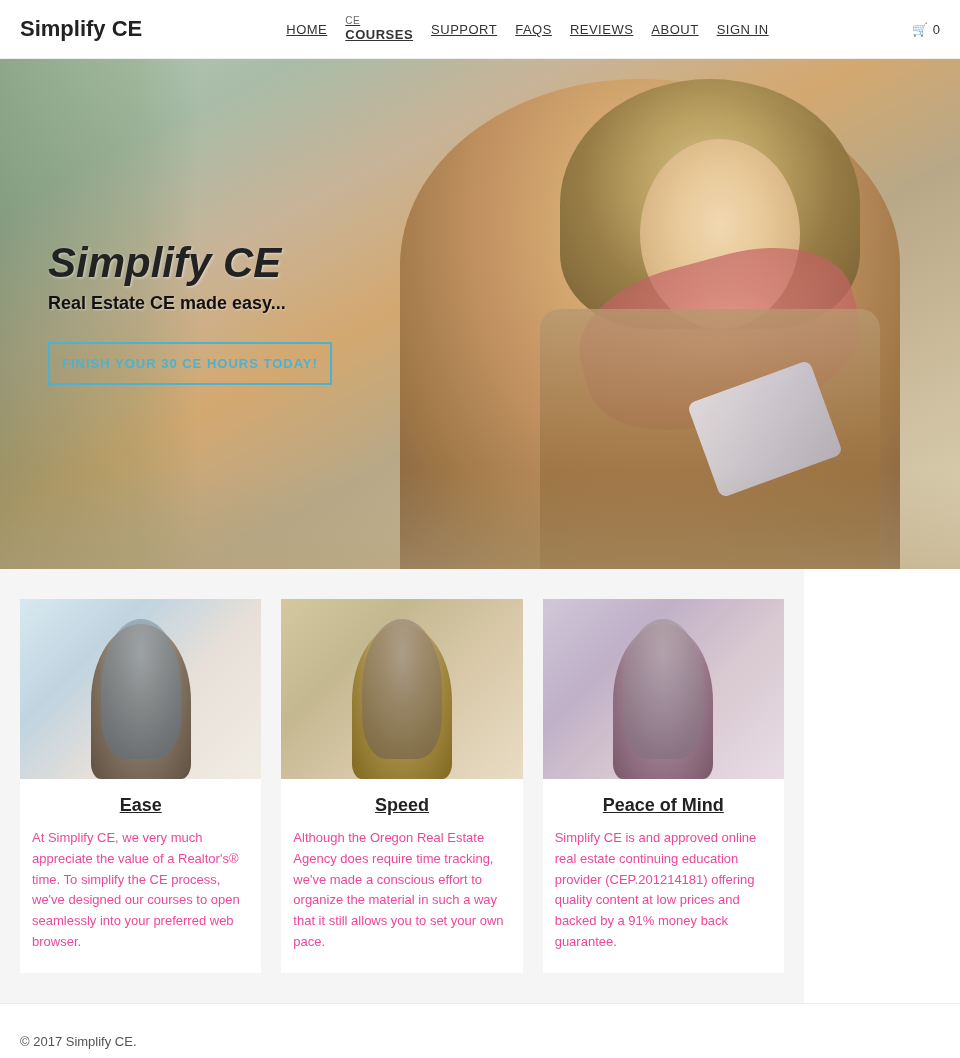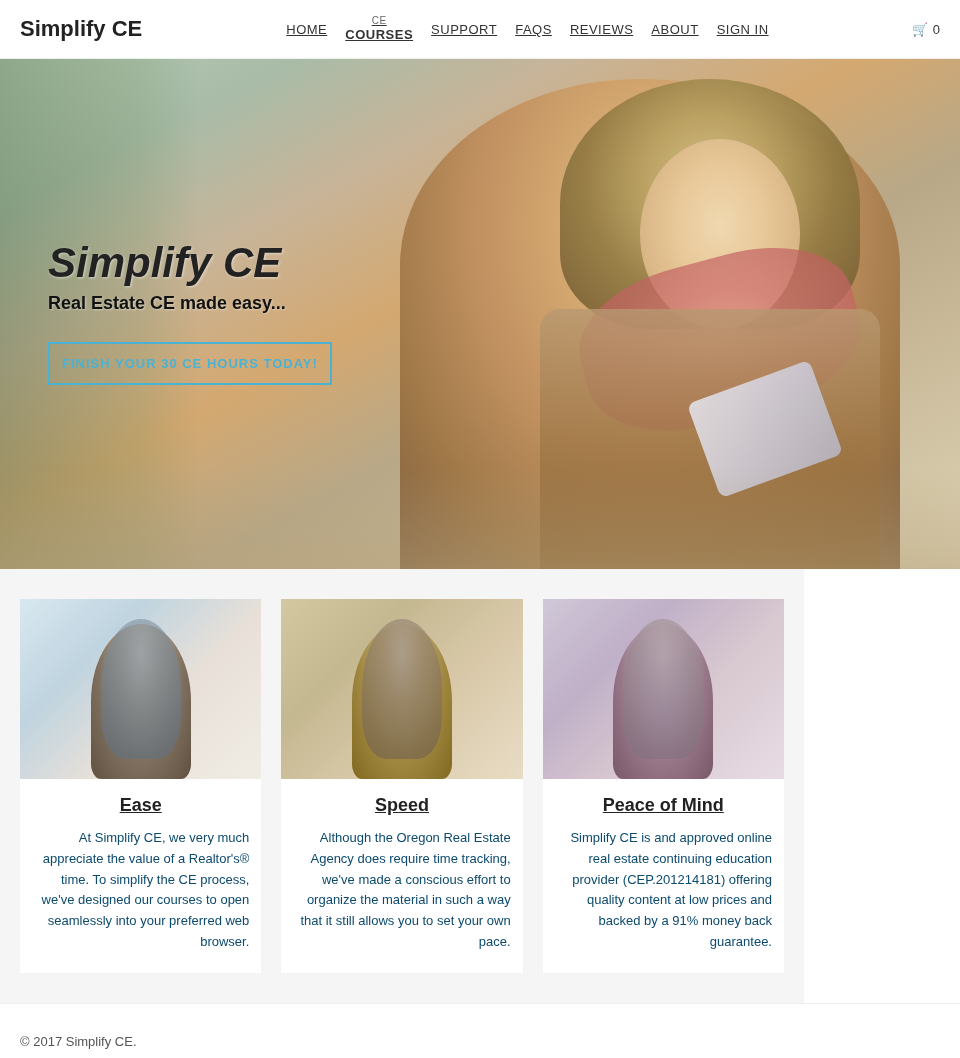--- a/index.html
+++ b/index.html
@@ -34,21 +34,21 @@
     .nav-links li a {
       text-decoration: none;
       color: #333;
       font-size: 13px;
       padding: 4px 8px;
       letter-spacing: 0.5px;
     }
     .nav-courses {
       display: flex;
       flex-direction: column;
-      align-items: center;
+      align-items: flex-start;
       line-height: 1.2;
     }
     .nav-courses .ce-label {
       font-size: 10px;
       color: #666;
     }
     .nav-courses .courses-label {
       font-size: 13px;
       color: #333;
       font-weight: bold;
@@ -159,22 +159,22 @@
 
     .feature-title {
       font-size: 18px;
       font-weight: bold;
       text-decoration: underline;
       margin-bottom: 12px;
       color: #222;
     }
     .feature-text {
       font-size: 13px;
-      color: #0c4a6e;
-      text-align: right;
+      color: #ec4899;
+      text-align: left;
       line-height: 1.6;
       padding: 0 12px;
     }
 
     
     footer {
       background: #fff;
       padding: 30px 20px 20px;
       border-top: 1px solid #eee;
     }

